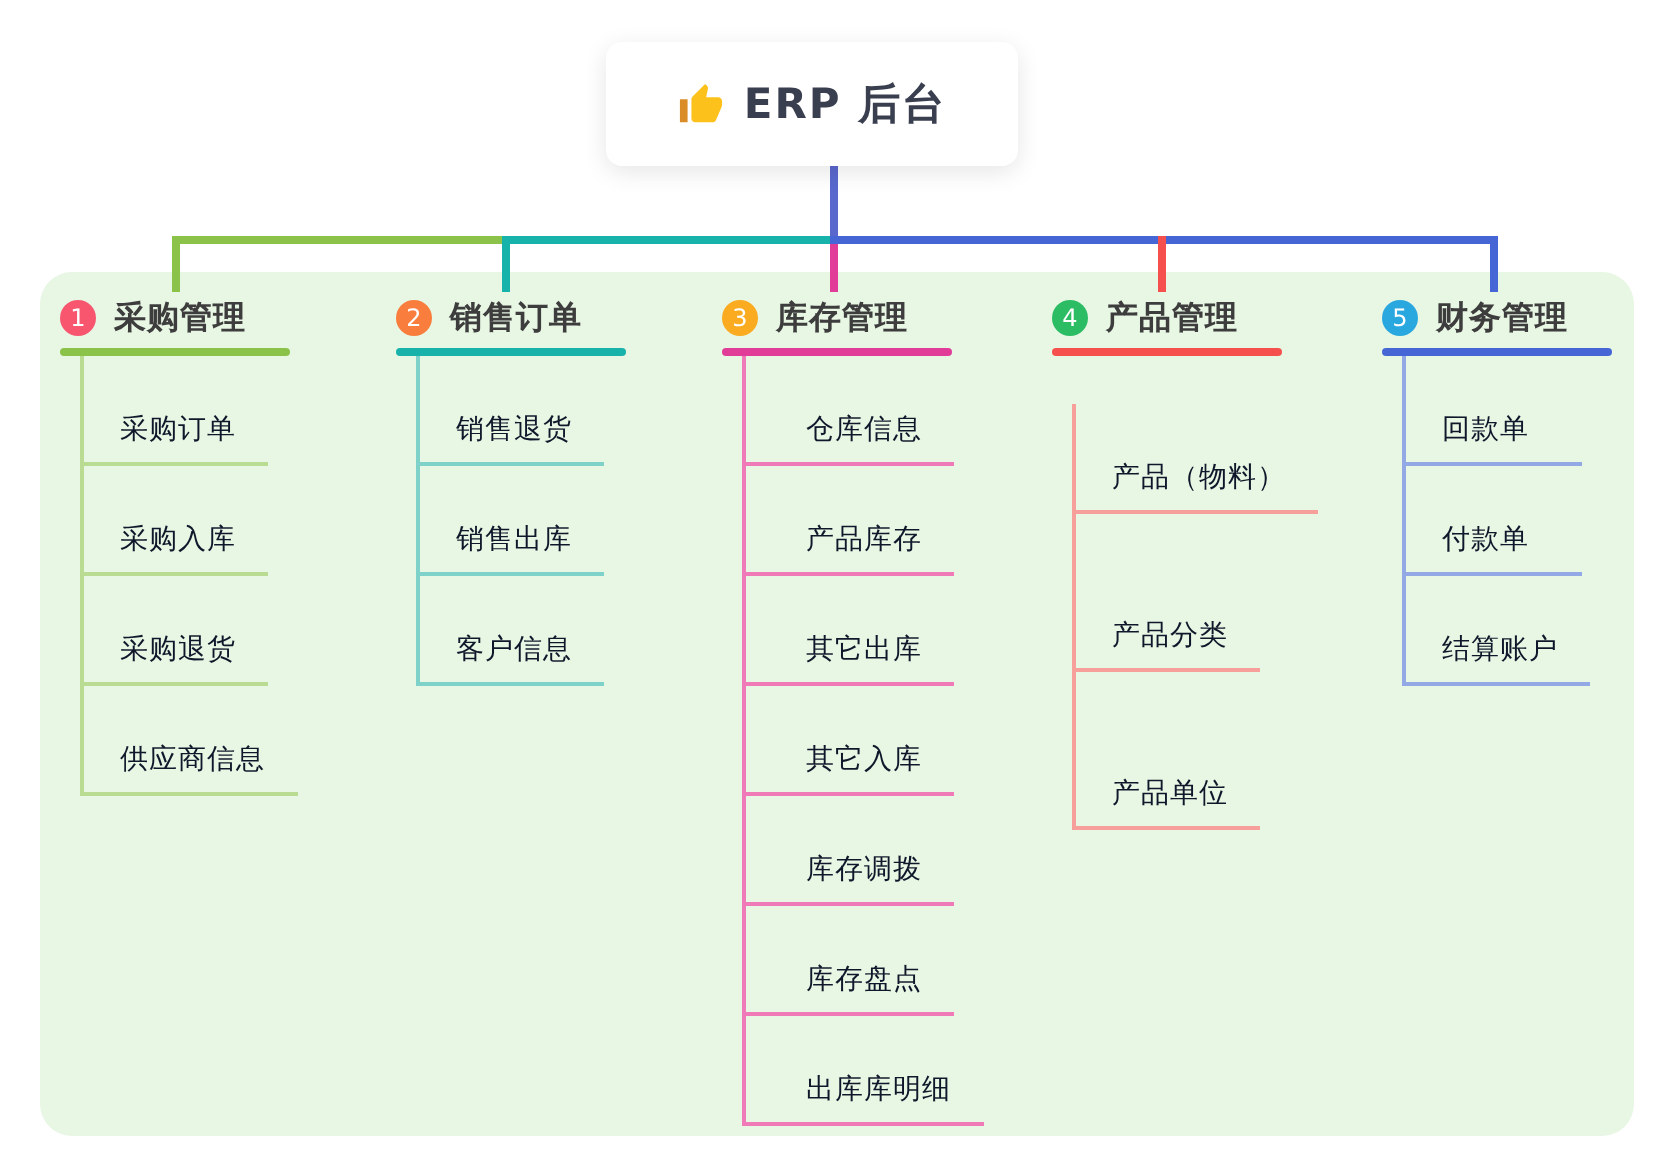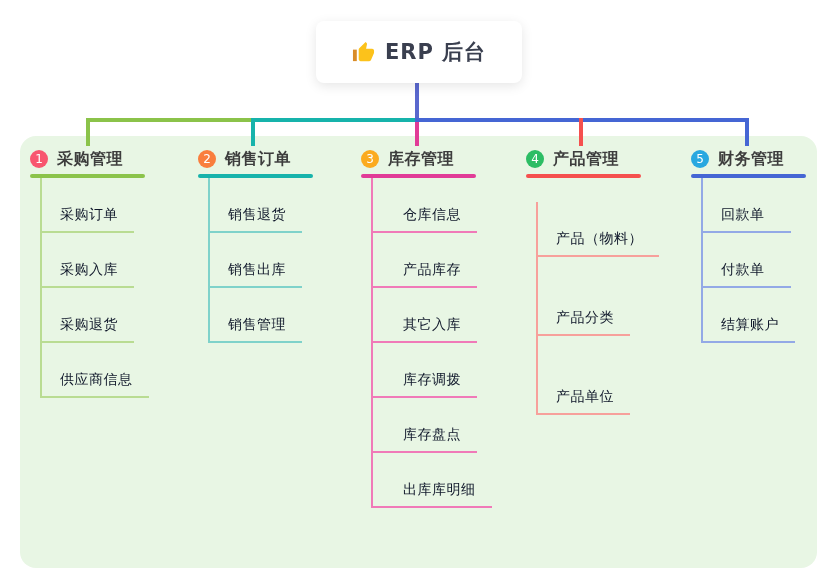--- a/index.html
+++ b/index.html
@@ -17,21 +17,21 @@
   .panel{
     position:absolute;
     left:20px;top:136px;
     width:797px;height:432px;
     background:#e8f6e4;
     border-radius:16px;
   }
   
   .root-node{
     position:absolute;
-    left:316px;top:21px;
+    left:303px;top:21px;
     width:206px;height:62px;
     background:#ffffff;
     border-radius:8px;
     box-shadow:0 3px 12px rgba(0,0,0,0.10);
     display:flex;align-items:center;justify-content:center;
     gap:10px;
   }
   .root-node .root-label{
     font-size:21px;
     font-weight:600;
@@ -150,34 +150,35 @@
   <div class="branch b2 pos-2">
     <div class="branch-header">
       <span class="badge">2</span>
       <span class="branch-label">销售订单</span>
     </div>
     <div class="header-line"></div>
     <div class="branch-items">
       <div class="vline"></div>
       <div class="item">销售退货</div>
       <div class="item">销售出库</div>
-      <div class="item">销售管理</div>
+      <div class="item">客户信息</div>
     </div>
   </div>
 
   <div class="branch b3 pos-3">
     <div class="branch-header">
       <span class="badge">3</span>
       <span class="branch-label">库存管理</span>
     </div>
     <div class="header-line"></div>
     <div class="branch-items">
       <div class="vline"></div>
       <div class="item">仓库信息</div>
       <div class="item">产品库存</div>
+      <div class="item">其它出库</div>
       <div class="item">其它入库</div>
       <div class="item">库存调拨</div>
       <div class="item">库存盘点</div>
       <div class="item">出库库明细</div>
     </div>
   </div>
 
   <div class="branch b4 pos-4">
     <div class="branch-header">
       <span class="badge">4</span>

